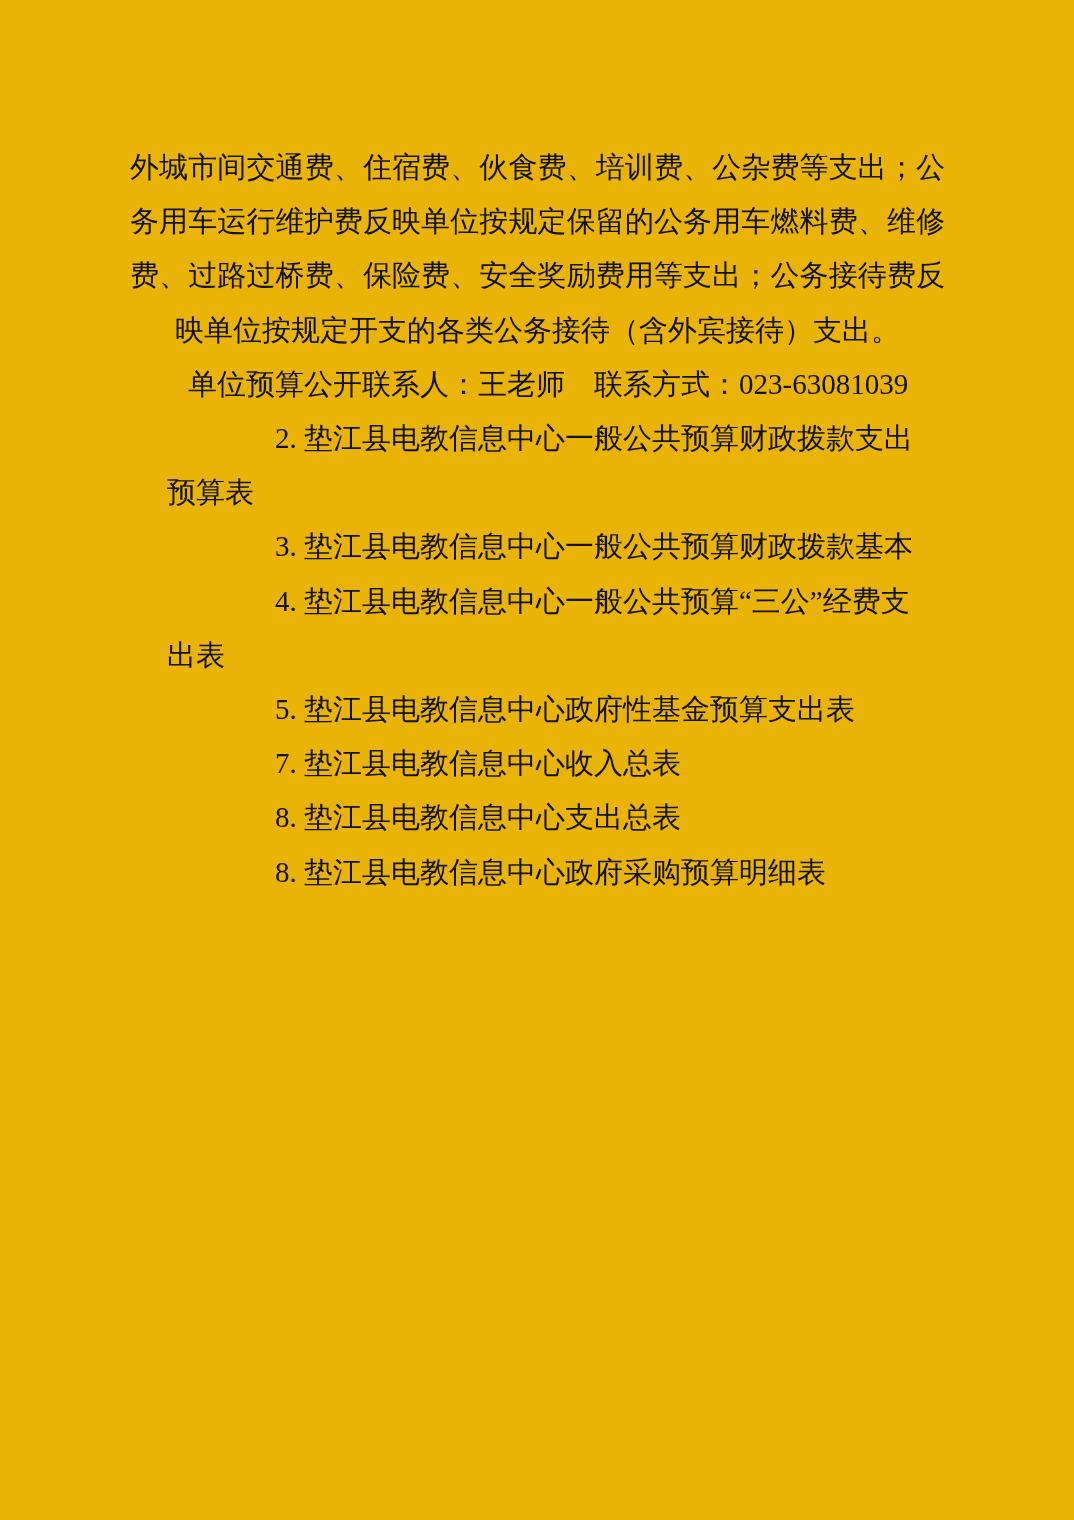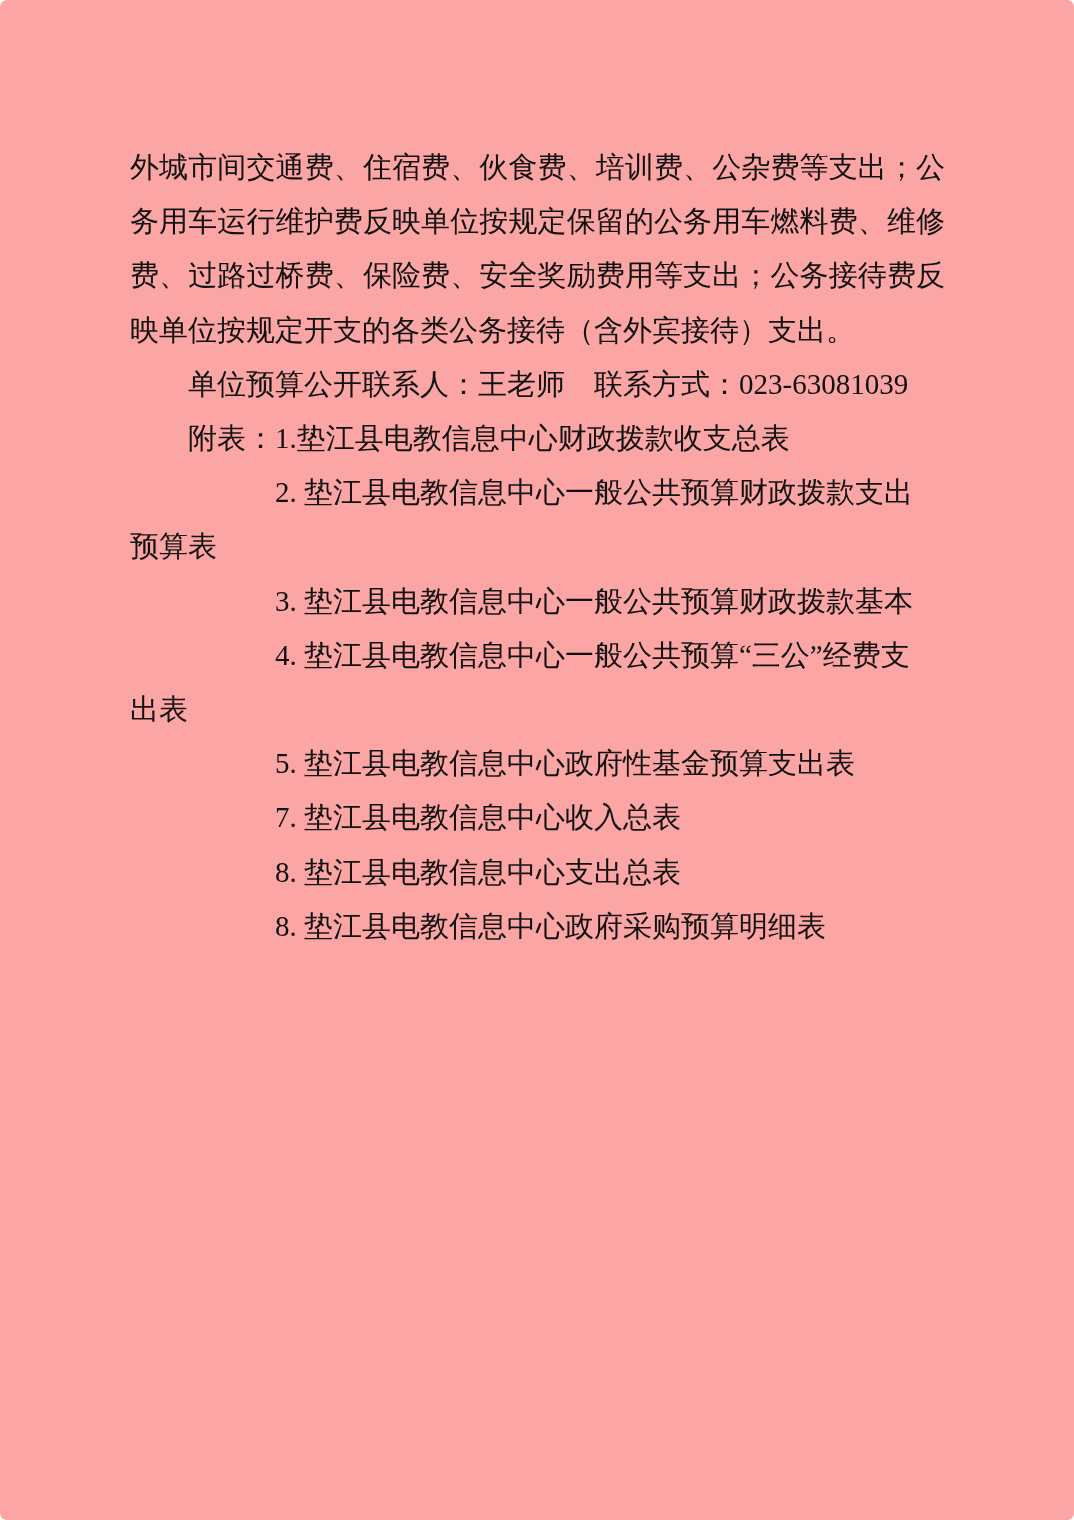--- a/index.html
+++ b/index.html
@@ -4,25 +4,24 @@
 <style>
   html, body {
     margin: 0;
     padding: 0;
     background: #ffffff;
   }
   .page {
     position: relative;
     width: 1074px;
     height: 1520px;
-    background: #fca5a5;
+    background: #eab308;
     overflow: hidden;
     font-family: "Liberation Serif", "DejaVu Serif", serif;
     color: #111111;
-    border-radius: 7px;
   }
   .content {
     position: absolute;
     left: 130px;
     top: 140px;
     width: 815px;
   }
   .line {
     font-size: 29px;
     line-height: 54.2px;
@@ -30,49 +29,49 @@
     letter-spacing: 0;
     font-weight: 400;
   }
   
   .justify-full {
     text-align: justify;
     text-align-last: justify;
   }
   
   .justify-end {
-    text-align: left;
+    text-align: center;
   }
   
   .indent-2 {
     padding-left: 58px;
   }
   
   .indent-5 {
     padding-left: 145px;
   }
   
   .indent-0 {
     padding-left: 0;
+    margin-left: 37px;
   }
 </style>
 </head>
 <body>
 
 <div class="page">
   <div class="content">
 
     <div class="line justify-full">外城市间交通费、住宿费、伙食费、培训费、公杂费等支出；公</div>
     <div class="line justify-full">务用车运行维护费反映单位按规定保留的公务用车燃料费、维修</div>
     <div class="line justify-full">费、过路过桥费、保险费、安全奖励费用等支出；公务接待费反</div>
     <div class="line justify-end">映单位按规定开支的各类公务接待（含外宾接待）支出。</div>
 
     <div class="line indent-2">单位预算公开联系人：王老师　联系方式：023-63081039</div>
 
-    <div class="line indent-2">附表：1.垫江县电教信息中心财政拨款收支总表</div>
     <div class="line indent-5">2. 垫江县电教信息中心一般公共预算财政拨款支出</div>
     <div class="line indent-0">预算表</div>
     <div class="line indent-5">3. 垫江县电教信息中心一般公共预算财政拨款基本</div>
     <div class="line indent-5">4. 垫江县电教信息中心一般公共预算“三公”经费支</div>
     <div class="line indent-0">出表</div>
     <div class="line indent-5">5. 垫江县电教信息中心政府性基金预算支出表</div>
     <div class="line indent-5">7. 垫江县电教信息中心收入总表</div>
     <div class="line indent-5">8. 垫江县电教信息中心支出总表</div>
     <div class="line indent-5">8. 垫江县电教信息中心政府采购预算明细表</div>
 

